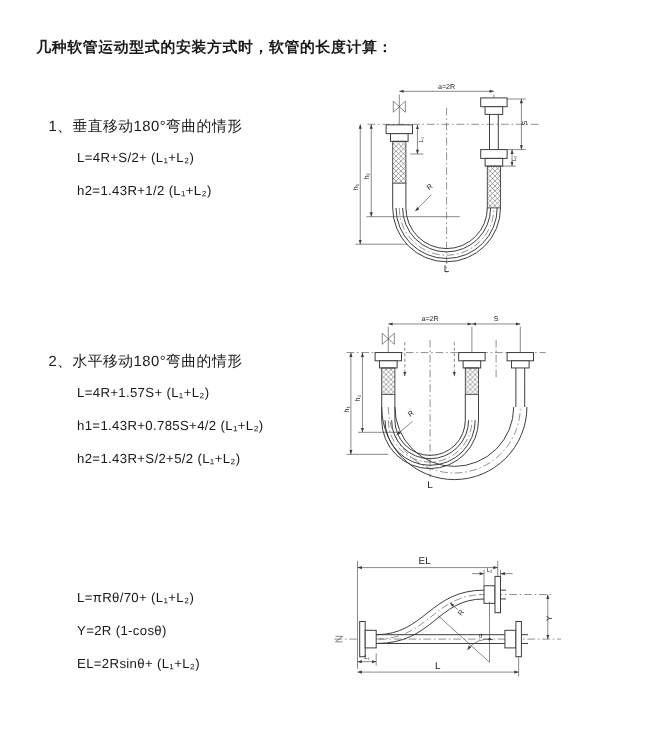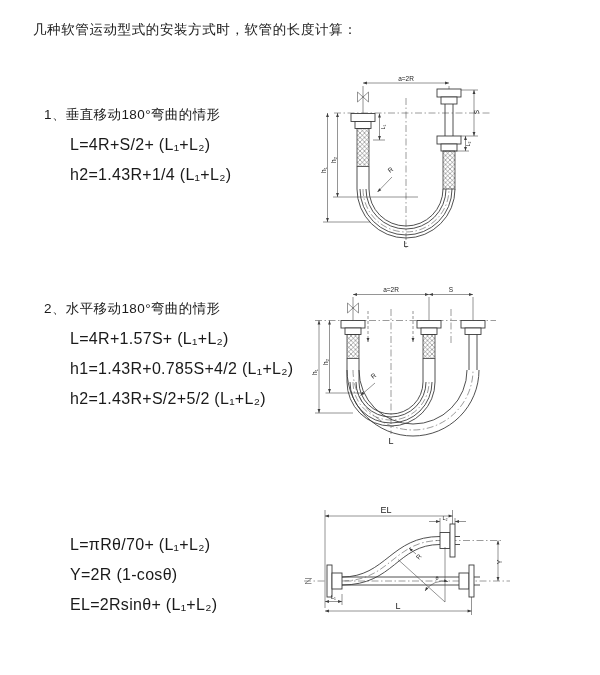--- a/index.html
+++ b/index.html
@@ -1,23 +1,23 @@
 <!DOCTYPE html>
 <html><head>
 <meta charset="utf-8">
 <style>
   html,body{margin:0;padding:0}
   body{width:600px;height:675px;background:#ffffff;position:relative;overflow:hidden;
        font-family:"Liberation Sans",sans-serif;color:#1a1a1a}
-  .title{position:absolute;left:33px;top:21px;font-size:13.5px;font-weight:400;letter-spacing:.6px;white-space:nowrap}
+  .title{position:absolute;left:33px;top:34px;font-size:13.5px;font-weight:700;letter-spacing:.6px;white-space:nowrap}
   .sec{position:absolute;left:44px;width:300px}
   .sec .heading{font-size:13.5px;font-weight:400;height:18px;letter-spacing:.4px;white-space:nowrap}
-  .sec .formula{font-size:16px;margin:12px 0 0 26px;height:18px;white-space:nowrap;letter-spacing:.3px}
+  .sec .formula{font-size:12px;margin:12px 0 0 26px;height:18px;white-space:nowrap;letter-spacing:.3px}
   #s1{top:106px}
-  #s2{top:300px}
+  #s2{top:320px}
   #s3{top:524px}
   svg{position:absolute}
   #d1{left:306px;top:70px}
   #d2{left:306px;top:282px}
   #d3{left:298px;top:496px}
   .ln{stroke:#3c3c3c;stroke-width:.9;fill:none}
   .thin{stroke:#3c3c3c;stroke-width:.55;fill:none}
   .cl{stroke:#4a4a4a;stroke-width:.55;fill:none;stroke-dasharray:7 2.5 1.5 2.5}
   .dash{stroke-dasharray:3 2}
   .flange{fill:#ffffff;stroke:#3c3c3c;stroke-width:.9}
@@ -29,21 +29,21 @@
   .mid{font-size:7.5px}
 </style>
 </head>
 <body>
 
 <div class="title">几种软管运动型式的安装方式时，软管的长度计算：</div>
 
 <div class="sec" id="s1">
   <div class="heading">1、垂直移动180°弯曲的情形</div>
   <div class="formula">L=4R+S/2+ (L₁+L₂)</div>
-  <div class="formula">h2=1.43R+1/4 (L₁+L₂)</div>
+  <div class="formula">h2=1.43R+1/2 (L₁+L₂)</div>
 </div>
 
 <div class="sec" id="s2">
   <div class="heading">2、水平移动180°弯曲的情形</div>
   <div class="formula">L=4R+1.57S+ (L₁+L₂)</div>
   <div class="formula">h1=1.43R+0.785S+4/2 (L₁+L₂)</div>
   <div class="formula">h2=1.43R+S/2+5/2 (L₁+L₂)</div>
 </div>
 
 <div class="sec" id="s3">

